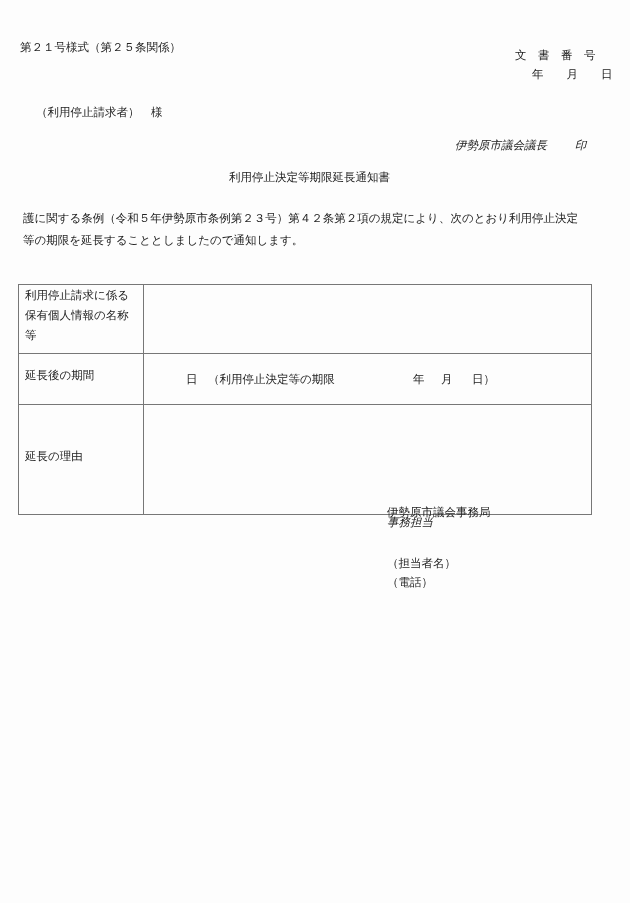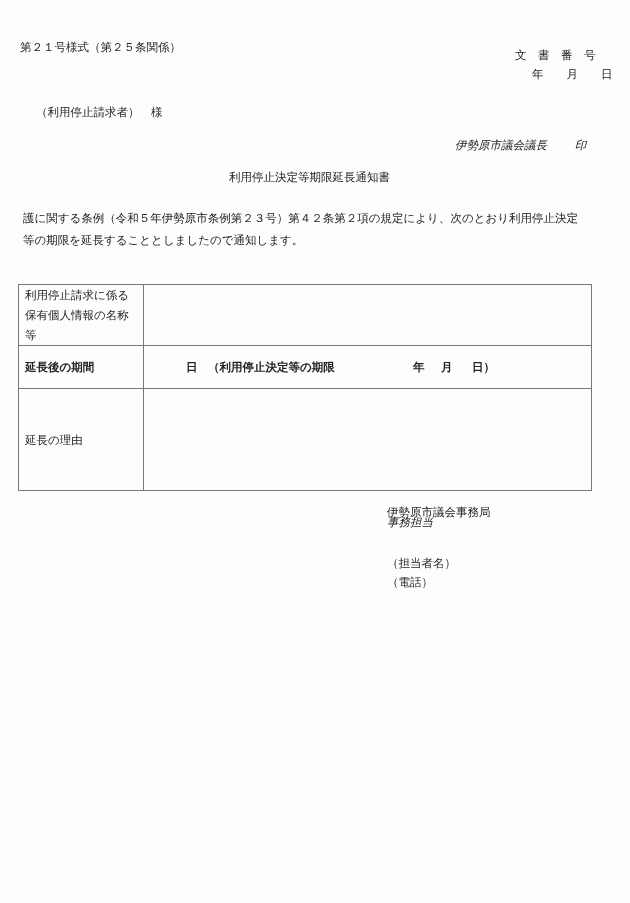--- a/index.html
+++ b/index.html
@@ -7,25 +7,25 @@
       width: 630px; height: 903px; background: #fdfdfd; position: relative; overflow: hidden;
       font-family: "DejaVu Serif", "Liberation Serif", serif; color: #222; font-size: 11.5px;
     }
     .abs { position: absolute; white-space: nowrap; line-height: 14px; }
     .body-para { position: absolute; left: 23px; top: 207px; width: 570px; line-height: 22px; }
     .body-para div { white-space: nowrap; }
     table.form {
       position: absolute; left: 18px; top: 284px; width: 574px; border-collapse: collapse;
     }
     table.form td {
-      border: 1px solid #777; vertical-align: middle; padding: 0 0 0 6px; line-height: 20px;
+      border: 1px solid #777; vertical-align: middle; padding: 0 0 8px 6px; line-height: 20px;
     }
     td.label { width: 118px; }
     .r1 td { height: 58px; }
-    .r2 td { height: 42px; font-weight: bold; }
+    .r2 td { height: 42px; }
     .r3 td { height: 101px; }
     .period { position: relative; height: 42px; }
     .period span { position: absolute; top: 14px; white-space: nowrap; line-height: 14px; }
   </style>
 </head>
 <body>
 
 <div class="abs" style="left:20px; top:26px;margin-top:14px;">第２１号様式（第２５条関係）</div>
 <div class="abs" style="left:515px; top:48px;">文　書　番　号</div>
 <div class="abs" style="left:532px; top:67px;">年　　月　　日</div>

